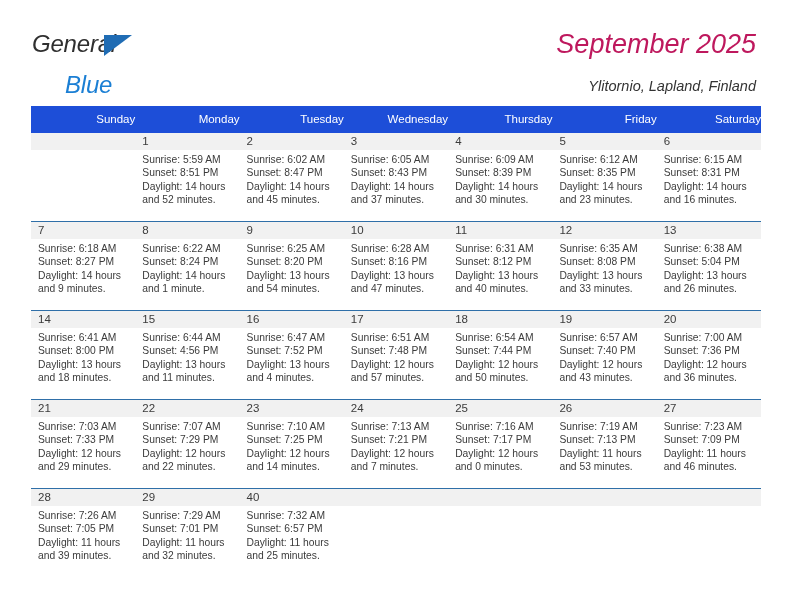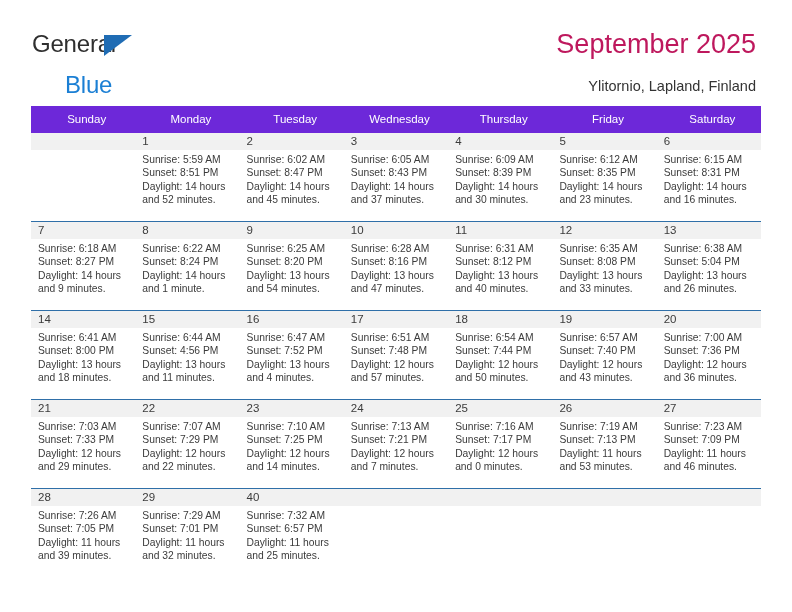--- a/index.html
+++ b/index.html
@@ -22,20 +22,21 @@
     box-sizing: border-box;
   }
 
   
   .header {
     position: absolute;
     left: 0;
     top: 0;
     width: 792px;
     height: 82px;
+    font-style: italic;
   }
 
   .logo {
     position: absolute;
     left: 32px;
     top: 31px;
     width: 170px;
     height: 56px;
   }
   .logo-general {
@@ -95,25 +96,25 @@
   .calendar {
     position: absolute;
     left: 31px;
     top: 106px;
     width: 730px;
     border-collapse: collapse;
     table-layout: fixed;
   }
 
   .calendar th {
-    background: #6d28d9;
+    background: #1d4ed8;
     color: #ffffff;
     font-size: 11.5px;
     font-weight: 400;
-    text-align: center;
+    text-align: right;
     padding: 4px 0 5px 7px;
     height: 18px;
     border: none;
   }
 
   .calendar td {
     vertical-align: top;
     padding: 0;
     border: none;
     width: 104.2px;

